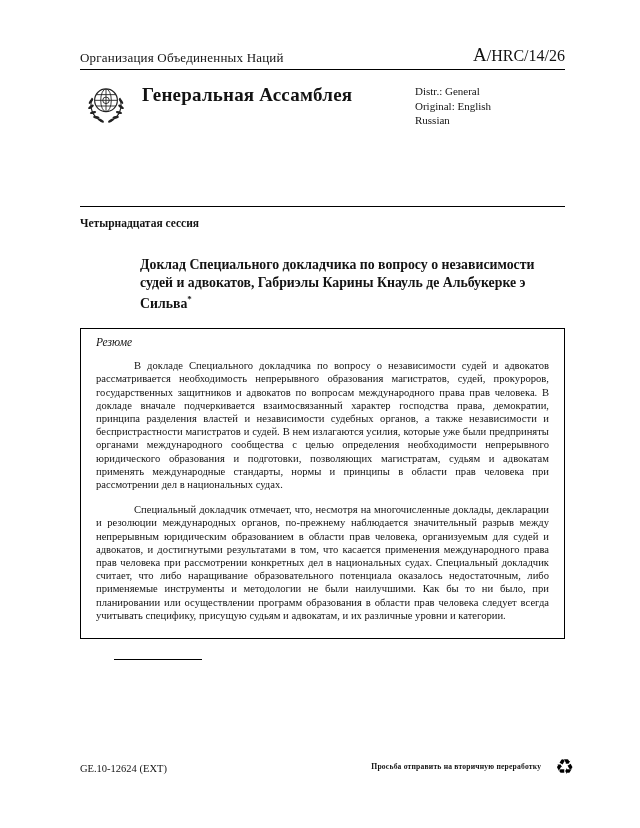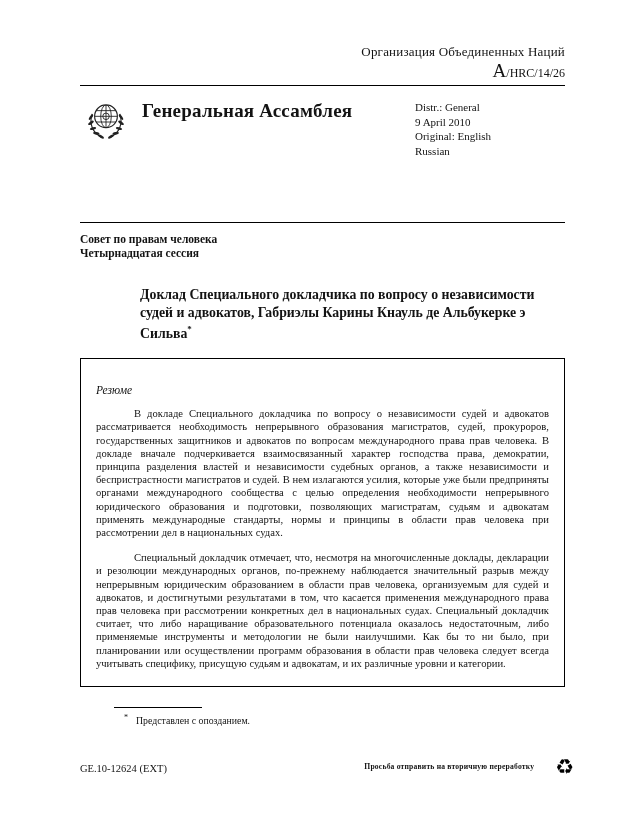--- a/index.html
+++ b/index.html
@@ -11,25 +11,25 @@
     background: #ffffff;
     box-sizing: border-box;
     padding: 44px 75px 0 80px;
     font-family: "Liberation Serif", "DejaVu Serif", serif;
     color: #131313;
     overflow: hidden;
     box-shadow: 0 0 4px rgba(0,0,0,.35);
   }
 
   
-  .header-row { display: flex; justify-content: space-between; align-items: flex-end; flex-direction: column; }
+  .header-row { display: flex; justify-content: space-between; align-items: flex-end; }
   .org-name { font-size: 13px; letter-spacing: .2px; }
   .doc-symbol { white-space: nowrap; }
   .doc-symbol .big { font-size: 19px; }
-  .doc-symbol .rest { font-size: 12px; }
+  .doc-symbol .rest { font-size: 16px; }
   .rule-thin { border: 0; border-top: 1px solid #000; margin: 3px 0 0 0; }
 
   
   .masthead { display: flex; align-items: flex-start; margin-top: 8px; height: 128px; }
   .emblem { flex: 0 0 auto; margin-top: 2px; }
   .masthead-title { font-size: 19px; font-weight: bold; margin: 6px 0 8px 10px; letter-spacing: .2px; }
   .masthead-meta { margin-left: auto; font-size: 11px; line-height: 14.5px; margin-top: 6px; width: 150px; }
 
   .rule-mid { border: 0; border-top: 1.5px solid #000; margin: 0; }
 
@@ -47,42 +47,42 @@
     font-weight: bold;
     line-height: 17.5px;
     max-width: 400px;
   }
   .report-title sup { font-size: 9px; }
 
   
   .summary-box {
     margin-top: 16px;
     border: 1px solid #000;
-    padding: 25px 15px 4px 15px;
+    padding: 7px 15px 4px 15px;
   }
   .summary-heading { font-style: italic; font-size: 11.5px; margin: 0 0 11px 0; }
   .summary-box p {
     font-size: 10.6px;
     line-height: 13.2px;
     text-align: justify;
     text-indent: 38px;
     margin: 0 0 12px 0;
   }
 
   
   .footnote-area { margin: 20px 0 0 34px; }
   .footnote-rule { width: 88px; border: 0; border-top: 1px solid #000; margin: 0; }
   .footnote-text { font-size: 9.8px; margin-top: 5px; padding-left: 10px; }
   .footnote-text sup { font-size: 8px; margin-right: 8px; }
 
   
   .footer-left { position: absolute; left: 80px; bottom: 54px; font-size: 10.5px; }
   .footer-right {
     position: absolute; right: 66px; bottom: 50px;
-    display: flex; align-items: center; gap: 21px; justify-content: flex-end;
+    display: flex; align-items: center; gap: 14px; justify-content: flex-end;
   }
   .recycle-note {
     font-size: 7.6px; font-weight: bold; letter-spacing: .2px;
     max-width: 185px; text-align: right; line-height: 8.5px;
   }
   .recycle-glyph { font-size: 21px; line-height: 21px; color: #000; }
 </style>
 </head>
 <body>
 
@@ -125,44 +125,41 @@
           <ellipse cx="50.5" cy="33" rx="4" ry="1.6" transform="rotate(35 50.5 33)"></ellipse>
           <ellipse cx="48" cy="40" rx="4" ry="1.6" transform="rotate(15 48 40)"></ellipse>
           <ellipse cx="44" cy="46" rx="4" ry="1.6" transform="rotate(-10 44 46)"></ellipse>
           <ellipse cx="38" cy="50" rx="4" ry="1.6" transform="rotate(-30 38 50)"></ellipse>
         </g>
       </svg>
     </span>
     <h1 class="masthead-title">Генеральная Ассамблея</h1>
     <div class="masthead-meta">
       <div>Distr.: General</div>
-      <div>9 April 2010</div>
       <div>Original: English</div>
       <div>Russian</div>
     </div>
   </div>
 
   <hr class="rule-mid">
 
   <div class="session">
-    <div class="council">Совет по правам человека</div>
     <div class="session-num">Четырнадцатая сессия</div>
   </div>
 
   <div class="report-title"><span>Доклад Специального докладчика по вопросу о независимости судей и адвокатов, Габриэлы Карины Кнауль де Альбукерке э Сильва</span><sup>*</sup></div>
 
   <div class="summary-box">
     <div class="summary-heading">Резюме</div>
     <p>В докладе Специального докладчика по вопросу о независимости судей и адвокатов рассматривается необходимость непрерывного образования магистратов, судей, прокуроров, государственных защитников и адвокатов по вопросам международного права прав человека. В докладе вначале подчеркивается взаимосвязанный характер господства права, демократии, принципа разделения властей и независимости судебных органов, а также независимости и беспристрастности магистратов и судей. В нем излагаются усилия, которые уже были предприняты органами международного сообщества с целью определения необходимости непрерывного юридического образования и подготовки, позволяющих магистратам, судьям и адвокатам применять международные стандарты, нормы и принципы в области прав человека при рассмотрении дел в национальных судах.</p>
     <p>Специальный докладчик отмечает, что, несмотря на многочисленные доклады, декларации и резолюции международных органов, по-прежнему наблюдается значительный разрыв между непрерывным юридическим образованием в области прав человека, организуемым для судей и адвокатов, и достигнутыми результатами в том, что касается применения международного права прав человека при рассмотрении конкретных дел в национальных судах. Специальный докладчик считает, что либо наращивание образовательного потенциала оказалось недостаточным, либо применяемые инструменты и методологии не были наилучшими. Как бы то ни было, при планировании или осуществлении программ образования в области прав человека следует всегда учитывать специфику, присущую судьям и адвокатам, и их различные уровни и категории.</p>
   </div>
 
   <div class="footnote-area">
     <hr class="footnote-rule">
-    <div class="footnote-text"><sup>*</sup><span>Представлен с опозданием.</span></div>
   </div>
 
   <div class="footer-left">GE.10-12624 (EXT)</div>
   <div class="footer-right">
     <span class="recycle-note">Просьба отправить на вторичную переработку</span>
     <span class="recycle-glyph">♻</span>
   </div>
 
 </div>
 

